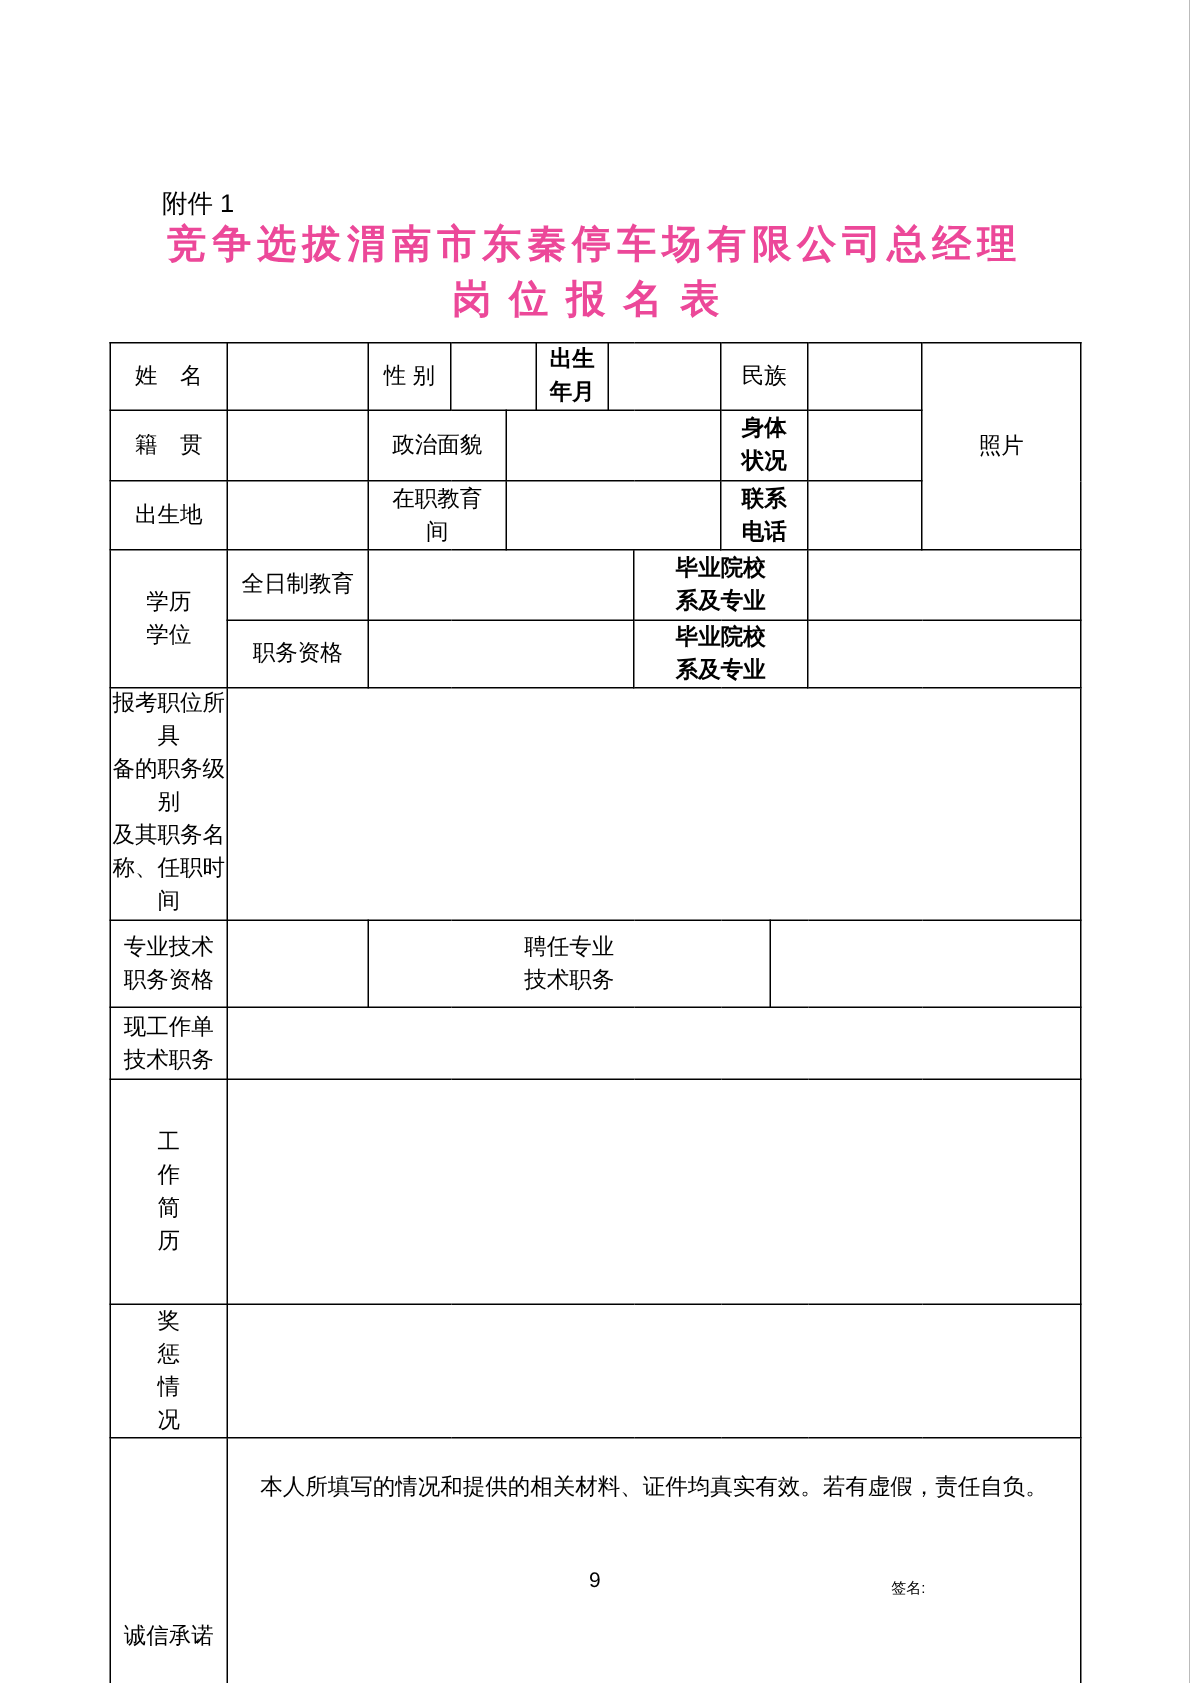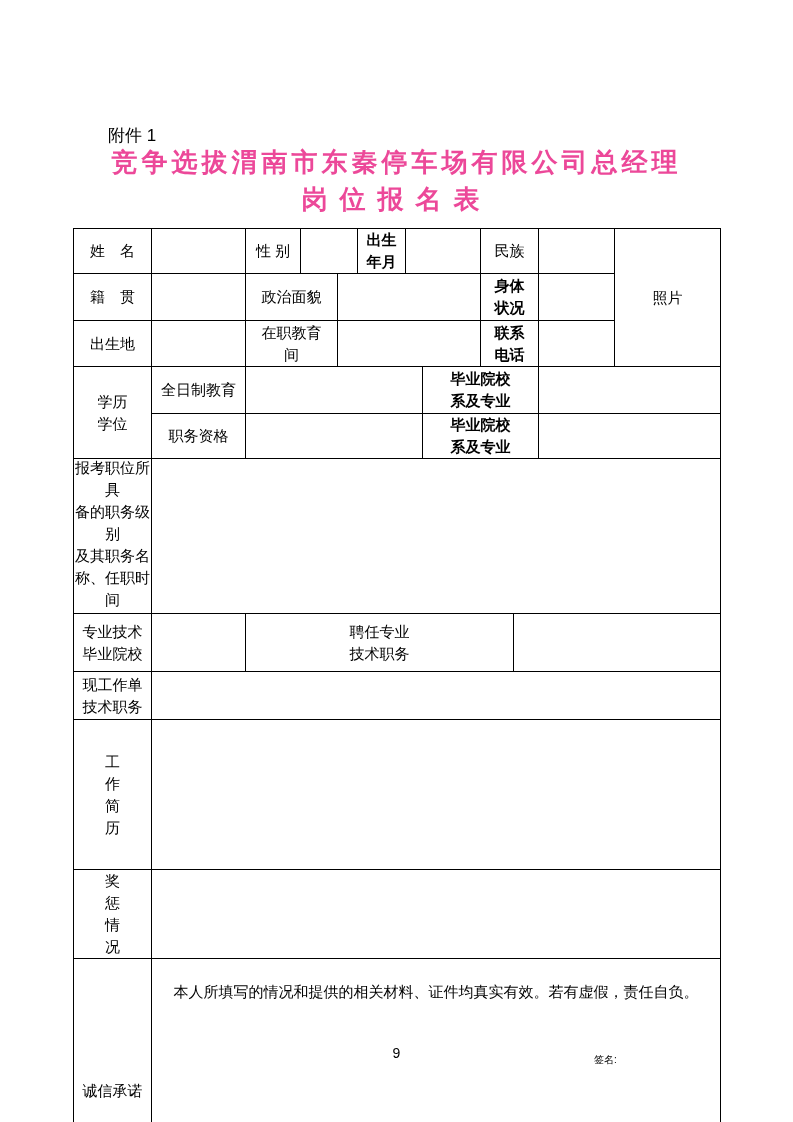--- a/index.html
+++ b/index.html
@@ -141,21 +141,21 @@
     <tr style="height:77px">
       <td class="f12">报考职位所具
 备的职务级别
 及其职务名
 称、任职时间</td>
       <td colspan="11"></td>
     </tr>
 
     <tr style="height:58px">
       <td>专业技术
-毕业院校</td>
+职务资格</td>
       <td></td>
       <td colspan="7">聘任专业
 技术职务</td>
       <td colspan="3"></td>
     </tr>
 
     <tr style="height:48px">
       <td>现工作单
 技术职务</td>
       <td colspan="11"></td>

